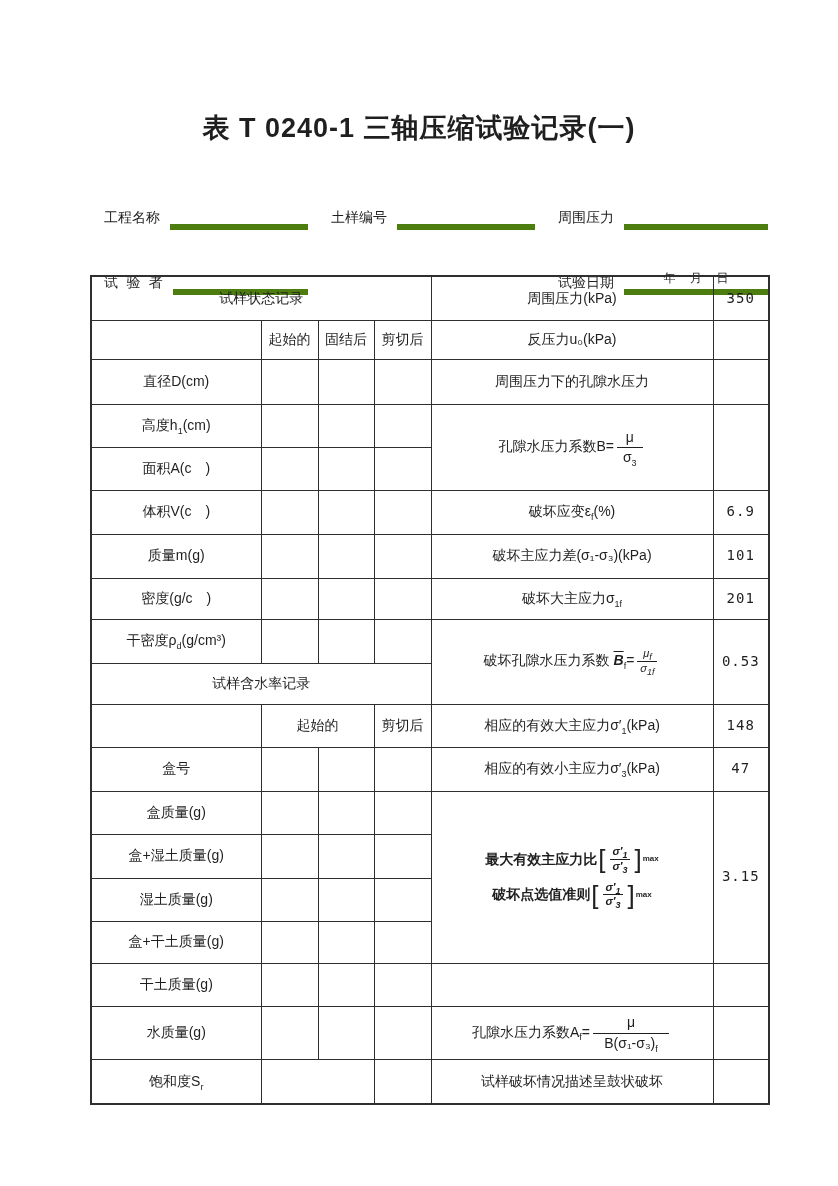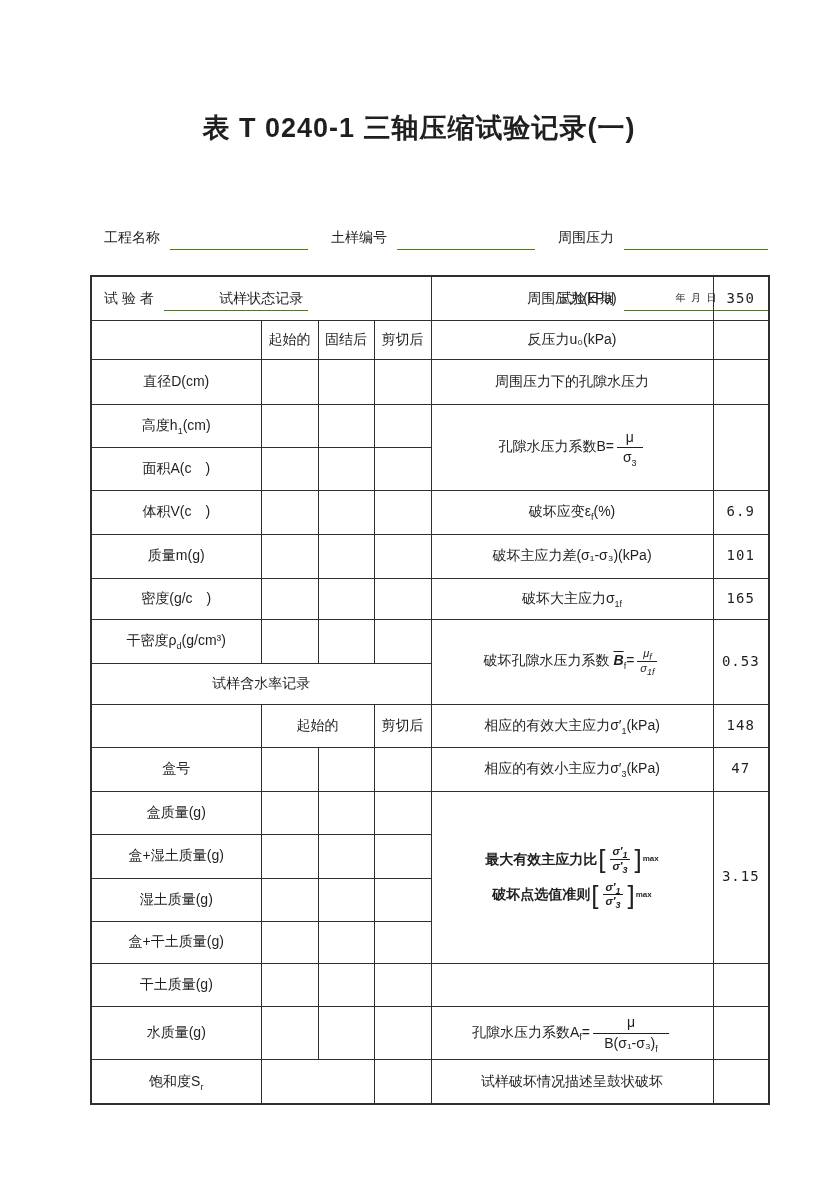--- a/index.html
+++ b/index.html
@@ -6,27 +6,27 @@
   body{
     width:838px;height:1186px;background:#ffffff;position:relative;
     font-family:"Liberation Sans",sans-serif;color:#1f1f1f;
     -webkit-font-smoothing:antialiased;
   }
   .title{
     position:absolute;top:110px;left:0;right:0;text-align:center;
     font-size:27px;font-weight:bold;letter-spacing:1px;white-space:pre;
   }
   
-  .form{position:absolute;top:204px;left:104px;width:664px;font-size:14px;}
+  .form{position:absolute;top:180px;left:104px;width:664px;font-size:14px;font-family:Liberation Mono, monospace;}
   .form-row{display:flex;justify-content:space-between;margin-bottom:15px;}
   .field{display:flex;align-items:flex-end;}
   .field .lbl{white-space:pre;padding-bottom:3px;}
   .field .line{
-    border-bottom:1px solid #4d7c0f;margin-left:10px;height:19px;flex:1;
-    text-align:center;white-space:pre;font-size:10px;
+    border-bottom:6px solid #4d7c0f;margin-left:10px;height:19px;flex:1;
+    text-align:center;white-space:pre;font-size:12px;
   }
   .f1{width:204px;} .f2{width:204px;margin-top:25px;} .f3{width:210px;}
   
   .tbl-wrap{position:absolute;top:275px;left:90px;}
   table{border-collapse:collapse;table-layout:fixed;width:678px;font-size:14px;border:2px solid #2f2f2f;}
   td{
     border:1px solid #2f2f2f;text-align:center;vertical-align:middle;
     padding:0 2px;overflow:hidden;line-height:1.25;
   }
   td.mono{font-family:"DejaVu Sans Mono",monospace;font-size:14px;letter-spacing:1px;}
@@ -148,21 +148,21 @@
     <td><span>破坏主应力差(σ₁-σ₃)(kPa)</span></td>
     <td class="mono"><span>101</span></td>
   </tr>
 
   <tr style="height:41px">
     <td><span>密度(g/c　)</span><sub></sub><span></span></td>
     <td></td>
           <td></td>
           <td></td>
     <td><span>破坏大主应力σ</span><sub>1f</sub></td>
-    <td class="mono"><span>165</span></td>
+    <td class="mono"><span>201</span></td>
   </tr>
 
   <tr style="height:44px">
     <td><span>干密度ρ</span><sub>d</sub><span>(g/cm³)</span></td>
     <td></td>
           <td></td>
           <td></td>
     <td rowspan="2">
       <span>破坏孔隙水压力系数</span><span class="bbar">B</span><sub>f</sub><span>=</span><span class="frac fsmall">
               <span class="fn"><span>μ</span><sub>f</sub></span>

